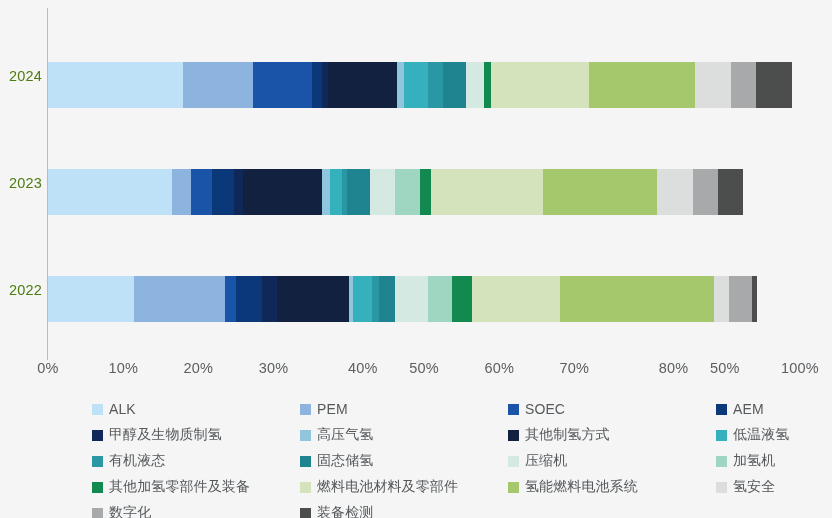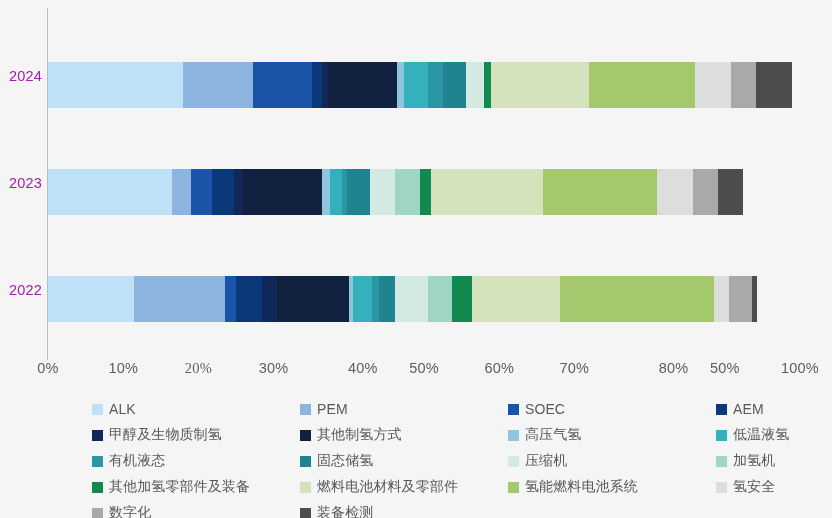--- a/index.html
+++ b/index.html
@@ -21,21 +21,21 @@
   .axis-line {
     position: absolute;
     left: 47px; top: 8px;
     width: 1px; height: 352px;
     background: #b9bcbe;
   }
   .ytick-label {
     position: absolute;
     right: 790px;
     font-size: 14.5px;
-    color: #a21caf;
+    color: #4d7c0f;
     letter-spacing: .2px;
     white-space: nowrap;
   }
   .bar-row {
     position: absolute;
     left: 0;
     height: 46px;
     width: 100%;
     display: flex;
     flex-direction: row;
@@ -143,21 +143,21 @@
         <div class="seg" title="氢安全 2%" style="width: 15.04px; background: rgb(220, 221, 221);"></div>
         <div class="seg" title="数字化 3%" style="width: 22.56px; background: rgb(167, 169, 170);"></div>
         <div class="seg" title="装备检测 0.7%" style="width: 5.264px; background: rgb(76, 77, 77);"></div>
       </div>
     </div>
 
   <div class="xaxis">
 
   <div class="xtick" style="left: 48px;">0%</div>
       <div class="xtick" style="left: 123.2px;">10%</div>
-      <div class="xtick" style="left: 198.4px; font-family: Liberation Serif, serif;">20%</div>
+      <div class="xtick" style="left: 198.4px;">20%</div>
       <div class="xtick" style="left: 273.6px;">30%</div>
       <div class="xtick" style="left: 348.8px; margin-left: 14px;">40%</div>
       <div class="xtick" style="left: 424px;">50%</div>
       <div class="xtick" style="left: 499.2px;">60%</div>
       <div class="xtick" style="left: 574.4px;">70%</div>
       <div class="xtick" style="left: 649.6px; padding-left: 48px;">80%</div>
       <div class="xtick" style="left: 724.8px;">50%</div>
       <div class="xtick" style="left: 800px;">100%</div>
     </div>
 
@@ -177,26 +177,26 @@
       </div>
       <div class="legend-item">
         <span class="legend-swatch" style="background: rgb(11, 56, 120);"></span>
         <span class="legend-label">AEM</span>
       </div>
       <div class="legend-item">
         <span class="legend-swatch" style="background: rgb(16, 39, 90);"></span>
         <span class="legend-label">甲醇及生物质制氢</span>
       </div>
       <div class="legend-item">
+        <span class="legend-swatch" style="background: rgb(143, 198, 221);"></span>
+        <span class="legend-label">高压气氢</span>
+      </div>
+      <div class="legend-item">
         <span class="legend-swatch" style="background: rgb(17, 33, 63);"></span>
         <span class="legend-label">其他制氢方式</span>
-      </div>
-      <div class="legend-item">
-        <span class="legend-swatch" style="background: rgb(143, 198, 221);"></span>
-        <span class="legend-label">高压气氢</span>
       </div>
       <div class="legend-item">
         <span class="legend-swatch" style="background: rgb(53, 177, 189);"></span>
         <span class="legend-label">低温液氢</span>
       </div>
       <div class="legend-item">
         <span class="legend-swatch" style="background: rgb(42, 151, 165);"></span>
         <span class="legend-label">有机液态</span>
       </div>
       <div class="legend-item">

